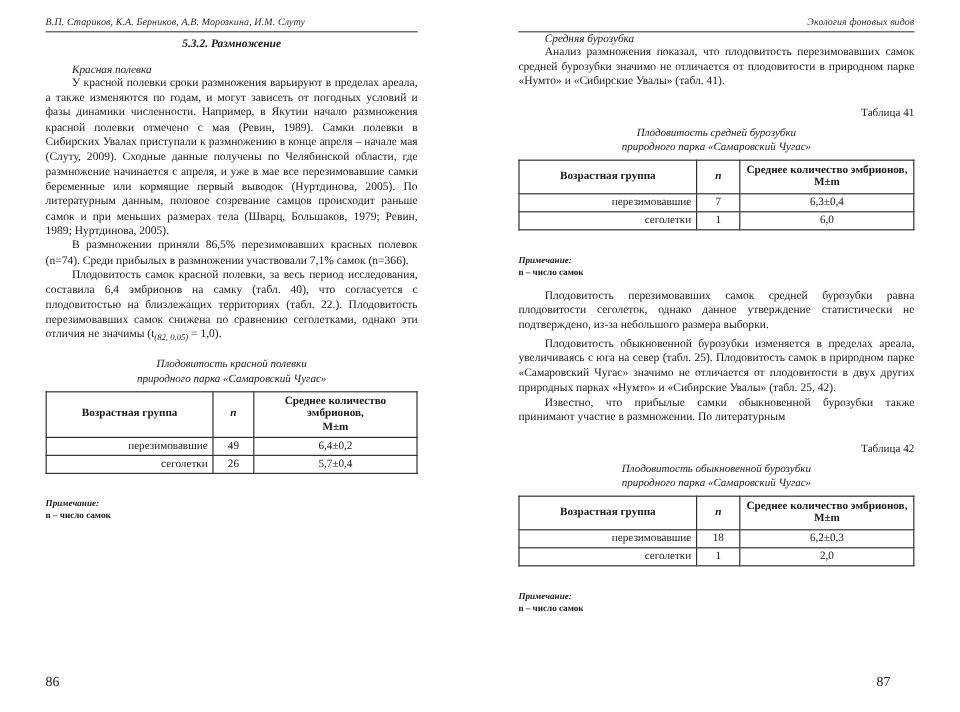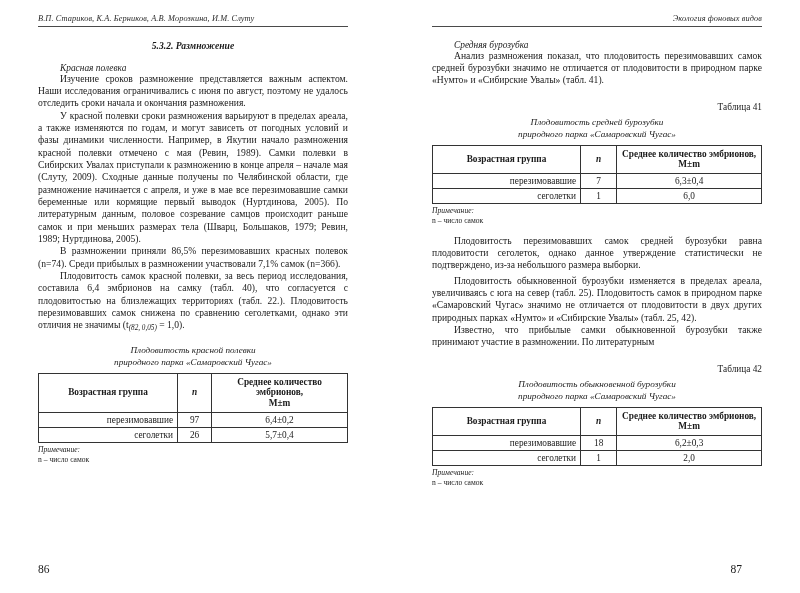--- a/index.html
+++ b/index.html
@@ -33,21 +33,21 @@
 
   
   .runhead {
     font-style: italic;
     font-size: 8.3px;
     letter-spacing: 0.1px;
     color: #2a2a2a;
     white-space: nowrap;
     padding-bottom: 2.5px;
     border-bottom: 0.8px solid #4a4a4a;
-    margin-bottom: 13px;
+    margin-bottom: 1px;
   }
   .runhead.r { text-align: right; }
 
   
   .section-title {
     text-align: center;
     font-weight: bold;
     font-style: italic;
     font-size: 9.6px;
     margin: 4px 0 12px 0;
@@ -108,23 +108,24 @@
   table.data th.c-group { text-align: center; }
   table.data th.c-n { font-weight: bold; font-style: italic; }
   table.data td.c-group { text-align: right; padding-left: 5px; }
   table.data td.c-n { text-align: center; }
   table.data td.c-val { text-align: center; }
   col.w-group { width: 45%; }
   col.w-n { width: 11%; }
   col.w-val { width: 44%; }
 
   .note {
-    margin-top: 2px;
+    margin-top: 20px;
     font-size: 7.6px;
     line-height: 10px;
+    font-weight: bold;
   }
   .note .note-label { font-style: italic; }
   .note .note-text  { }
 
   
   .folio {
     position: absolute;
     bottom: 18px;
     font-size: 11.5px;
   }
@@ -137,21 +138,20 @@
 <div class="page-spread">
 
   <div class="page left">
 
     <div class="runhead l">В.П. Стариков, К.А. Берников, А.В. Морозкина, И.М. Слуту</div>
 
     <div class="section-title">5.3.2. Размножение</div>
 
     <div class="sub-italic">Красная полевка</div>
 
-    <p class="body">Изучение сроков размножение представляется важным аспектом. Наши исследования ограничивались с июня по август, поэтому не удалось отследить сроки начала и окончания размножения.</p>
 
     <p class="body">У красной полевки сроки размножения варьируют в пределах ареала, а также изменяются по годам, и могут зависеть от погодных условий и фазы динамики численности. Например, в Якутии начало размножения красной полевки отмечено с мая (Ревин, 1989). Самки полевки в Сибирских Увалах приступали к размножению в конце апреля – начале мая (Слуту, 2009). Сходные данные получены по Челябинской области, где размножение начинается с апреля, и уже в мае все перезимовавшие самки беременные или кормящие первый выводок (Нуртдинова, 2005). По литературным данным, половое созревание самцов происходит раньше самок и при меньших размерах тела (Шварц, Большаков, 1979; Ревин, 1989; Нуртдинова, 2005).</p>
 
     <p class="body">В размножении приняли 86,5% перезимовавших красных полевок (n=74). Среди прибылых в размножении участвовали 7,1% самок (n=366).</p>
 
     <p class="body"><span>Плодовитость самок красной полевки, за весь период исследования, составила 6,4 эмбрионов на самку (табл. 40), что согласуется с плодовитостью на близлежащих территориях (табл. 22.). Плодовитость перезимовавших самок снижена по сравнению сеголетками, однако эти отличия не значимы (t</span><i class="it sub">(82, 0,05)</i><span> = 1,0).</span></p>
 
     <div class="gap-m"></div>
 
 
@@ -172,21 +172,21 @@
           <th class="c-n">n</th>
           <th>
             <span>Среднее количество эмбрионов,</span><br>
             <span>M±m</span>
           </th>
         </tr>
       </thead>
       <tbody>
         <tr>
           <td class="c-group">перезимовавшие</td>
-          <td class="c-n">97</td>
+          <td class="c-n">49</td>
           <td class="c-val">6,4±0,2</td>
         </tr>
         <tr>
           <td class="c-group">сеголетки</td>
           <td class="c-n">26</td>
           <td class="c-val">5,7±0,4</td>
         </tr>
       </tbody>
     </table>
 

